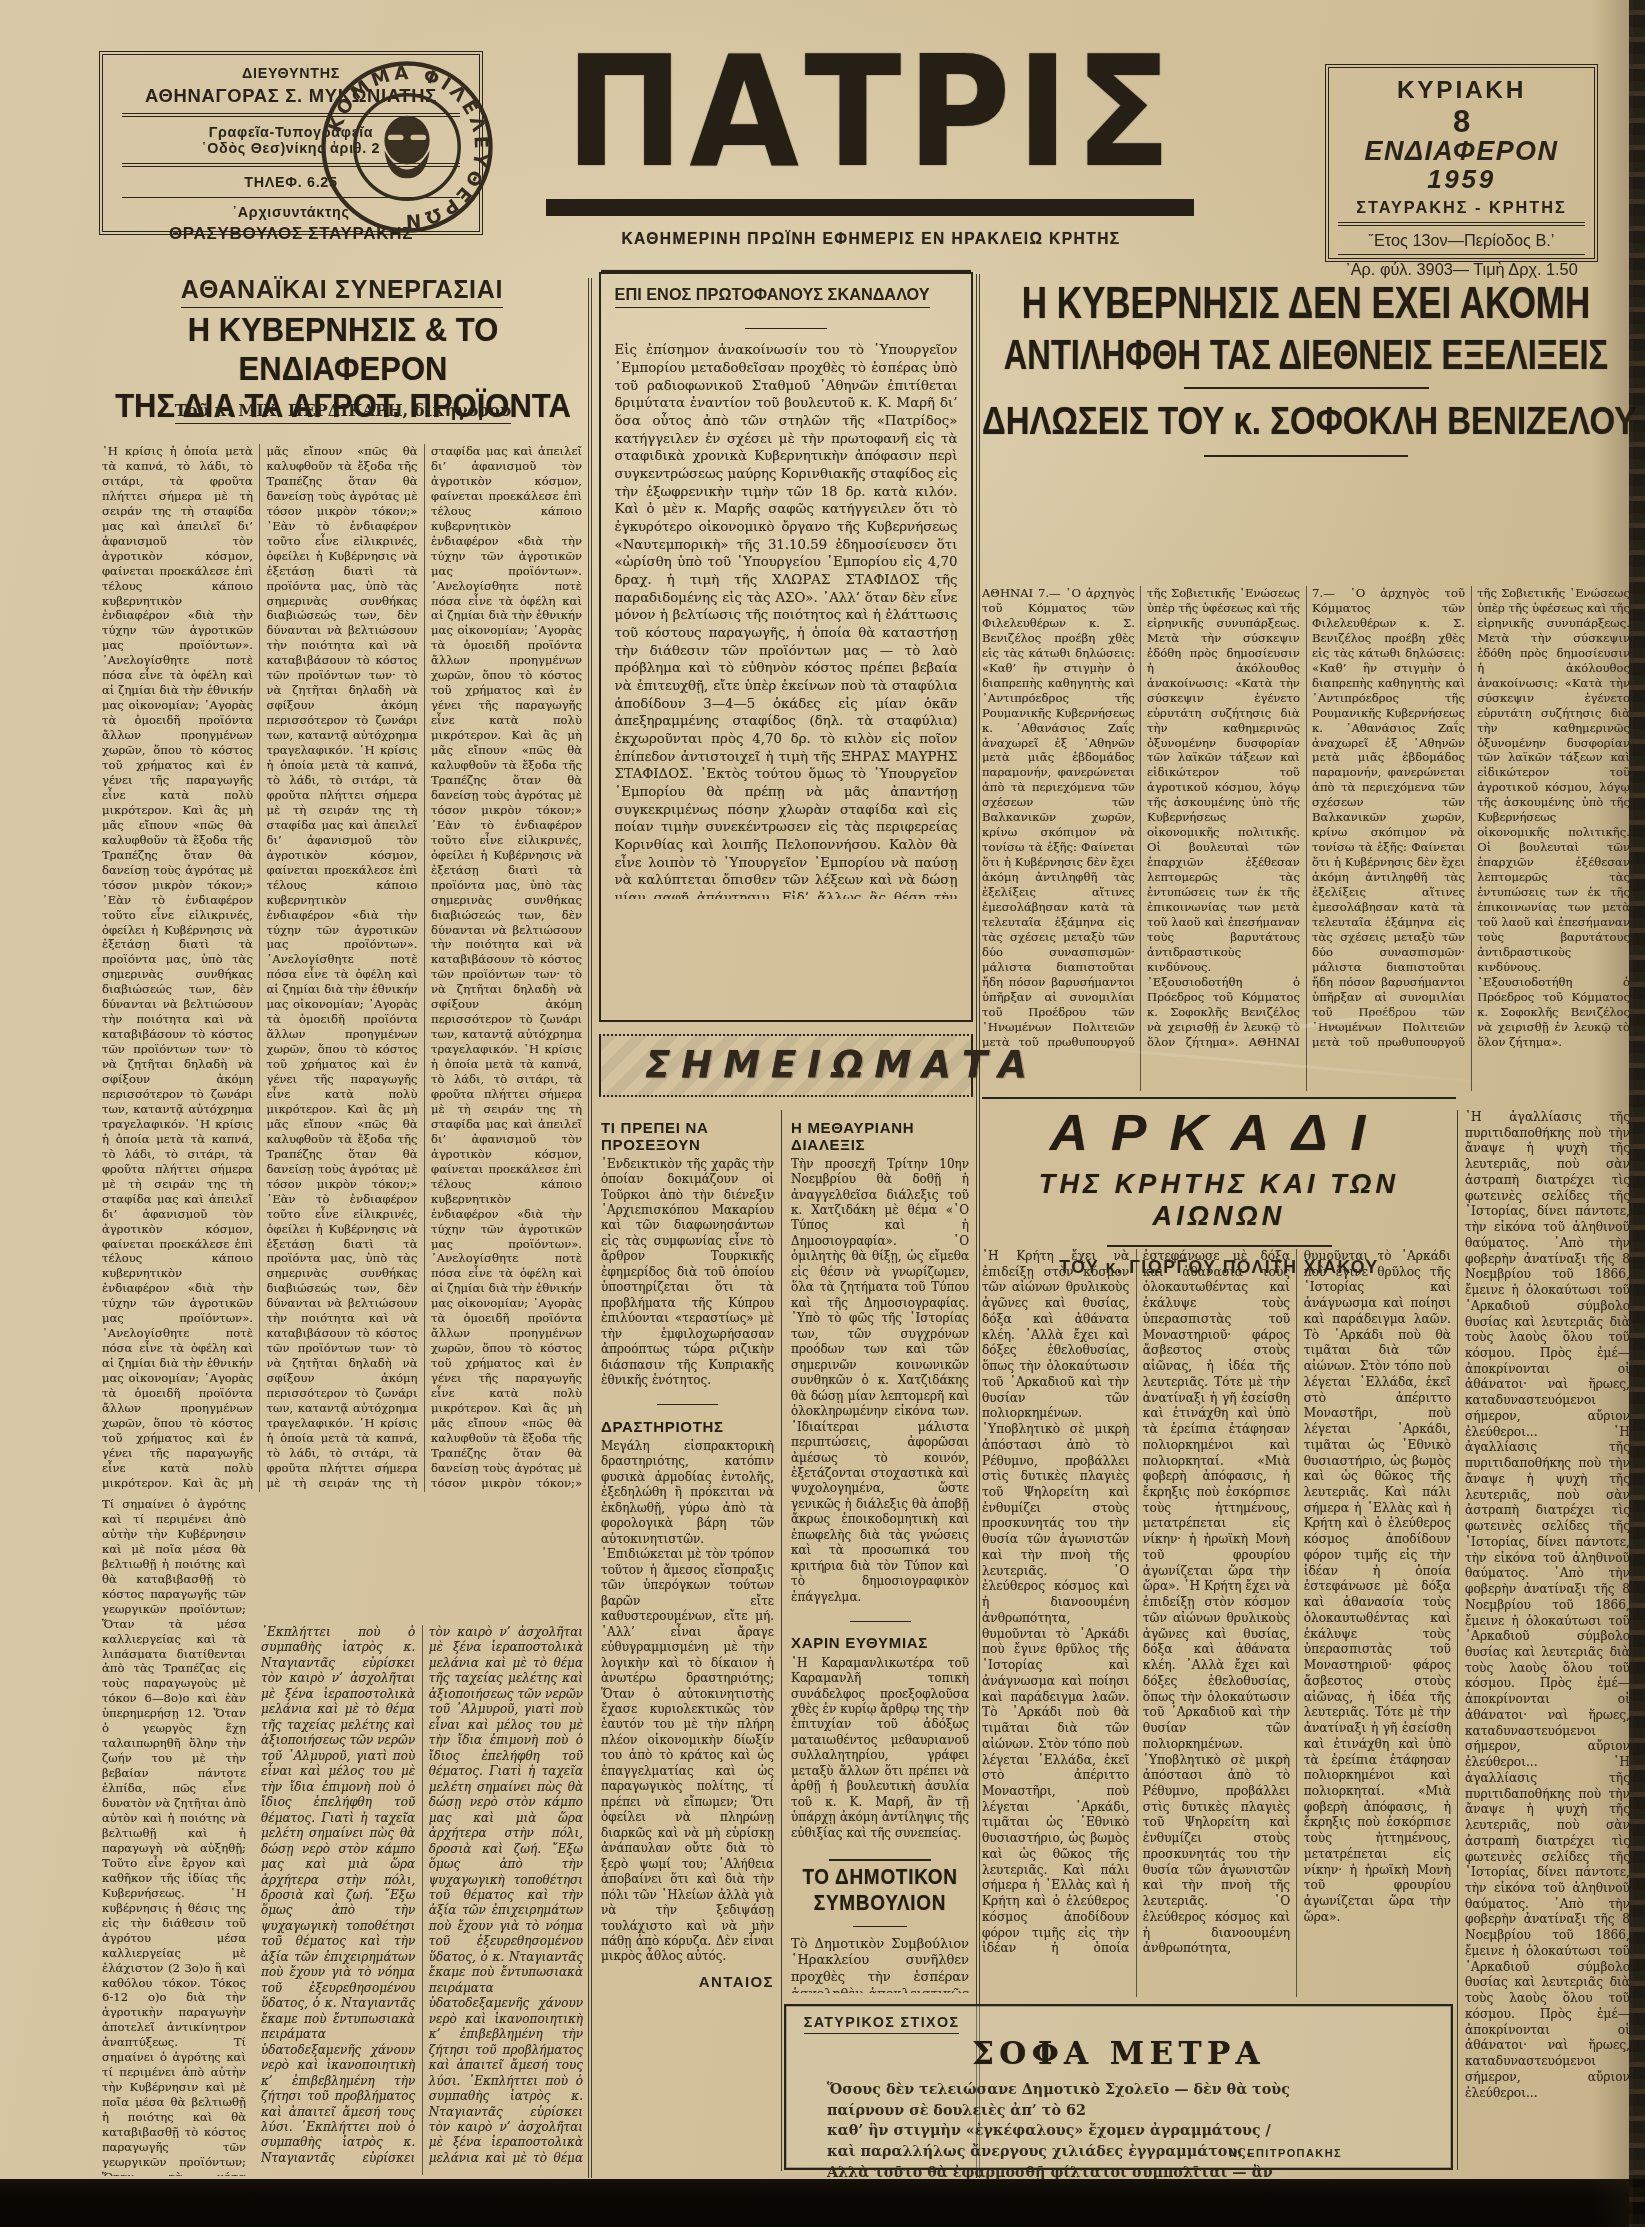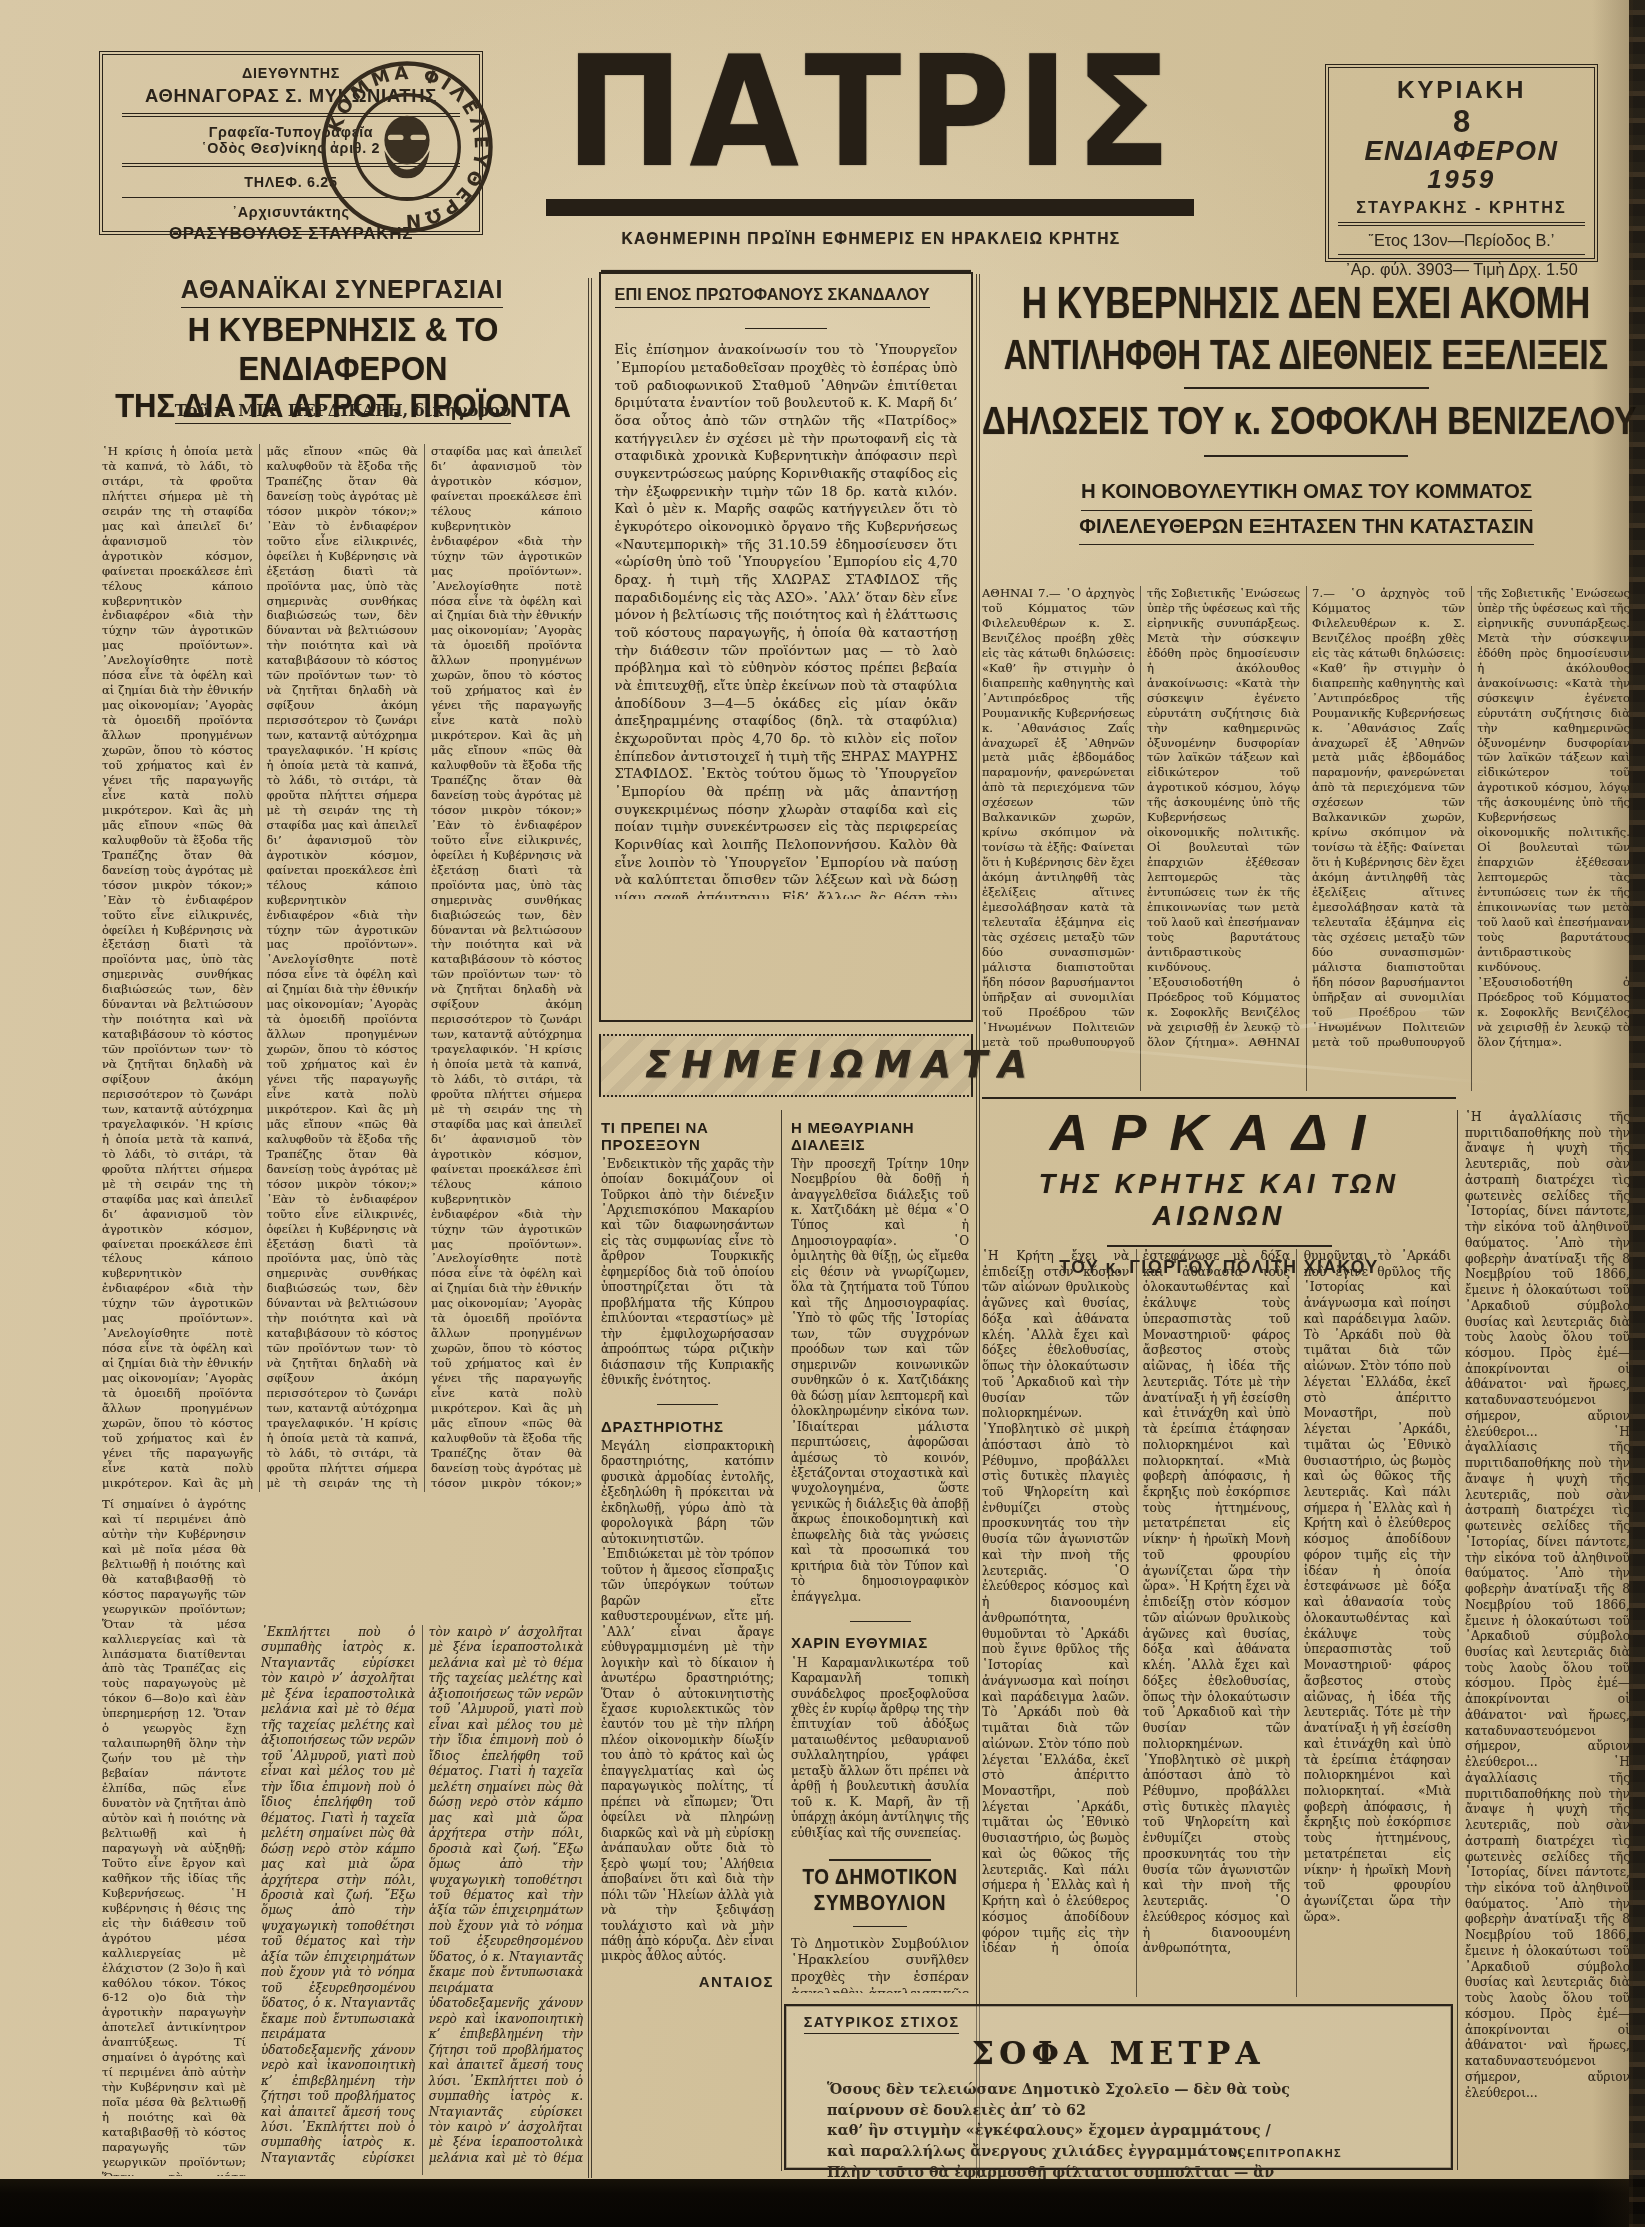--- a/index.html
+++ b/index.html
@@ -185,24 +185,20 @@
     <div class="body-txt" style="font-size:13px">Τὸ Δημοτικὸν Συμβούλιον ῾Ηρακλείου συνῆλθεν προχθὲς τὴν ἑσπέραν ἀσχοληθὲν ἀποκλειστικῶς καὶ μόνον μὲ ὑπηρεσιακῆς φύσεως θέματα.</div>
   </div>
 
   <div class="abs ctr" style="left:982px;top:278px;width:648px">
     <div class="bigline" style="font-size:35px;transform:scaleY(1.25);transform-origin:top;margin-bottom:12.2px">Η ΚΥΒΕΡΝΗΣΙΣ ΔΕΝ ΕΧΕΙ ΑΚΟΜΗ</div>
     <div class="bigline" style="font-size:34px;transform:scale(.96,1.25);transform-origin:top;margin-bottom:4.1px">ΑΝΤΙΛΗΦΘΗ ΤΑΣ ΔΙΕΘΝΕΙΣ ΕΞΕΛΙΞΕΙΣ</div>
     <div style="margin:9.5px 0 6.8px"><span style="display:inline-block;width:245px;border-top:2px solid var(--ink)"></span></div>
     <div class="bigline" style="font-size:33px;transform:scaleY(1.2);transform-origin:top">ΔΗΛΩΣΕΙΣ ΤΟΥ κ. ΣΟΦΟΚΛΗ ΒΕΝΙΖΕΛΟΥ</div>
     <div style="margin-top:11px"><span style="display:inline-block;width:204px;border-top:2px solid var(--ink)"></span></div>
   </div>
-  <div class="abs ctr sans" style="left:1021px;top:476px;width:571px;font-weight:bold;font-size:20.4px;line-height:1.55;color:#241d13">
-    <div><span class="under">Η ΚΟΙΝΟΒΟΥΛΕΥΤΙΚΗ ΟΜΑΣ ΤΟΥ ΚΟΜΜΑΤΟΣ</span></div>
-    <div><span class="under">ΦΙΛΕΛΕΥΘΕΡΩΝ ΕΞΗΤΑΣΕΝ ΤΗΝ ΚΑΤΑΣΤΑΣΙΝ</span></div>
-  </div>
   <div class="abs body-txt cols4" style="left:982px;top:586px;width:648px;height:505px">ΑΘΗΝΑΙ 7.— ῾Ο ἀρχηγὸς τοῦ Κόμματος τῶν Φιλελευθέρων κ. Σ. Βενιζέλος προέβη χθὲς εἰς τὰς κάτωθι δηλώσεις: «Καθ’ ἣν στιγμὴν ὁ διαπρεπὴς καθηγητὴς καὶ ᾿Αντιπρόεδρος τῆς Ρουμανικῆς Κυβερνήσεως κ. ᾿Αθανάσιος Ζαΐς ἀναχωρεῖ ἐξ ᾿Αθηνῶν μετὰ μιᾶς ἑβδομάδος παραμονήν, φανερώνεται ἀπὸ τὰ περιεχόμενα τῶν σχέσεων τῶν Βαλκανικῶν χωρῶν, κρίνω σκόπιμον νὰ τονίσω τὰ ἑξῆς: Φαίνεται ὅτι ἡ Κυβέρνησις δὲν ἔχει ἀκόμη ἀντιληφθῆ τὰς ἐξελίξεις αἵτινες ἐμεσολάβησαν κατὰ τὰ τελευταῖα ἑξάμηνα εἰς τὰς σχέσεις μεταξὺ τῶν δύο συνασπισμῶν· μάλιστα διαπιστοῦται ἤδη πόσον βαρυσήμαντοι ὑπῆρξαν αἱ συνομιλίαι τοῦ Προέδρου τῶν ῾Ηνωμένων Πολιτειῶν μετὰ τοῦ πρωθυπουργοῦ τῆς Σοβιετικῆς ῾Ενώσεως ὑπὲρ τῆς ὑφέσεως καὶ τῆς εἰρηνικῆς συνυπάρξεως. Μετὰ τὴν σύσκεψιν ἐδόθη πρὸς δημοσίευσιν ἡ ἀκόλουθος ἀνακοίνωσις: «Κατὰ τὴν σύσκεψιν ἐγένετο εὐρυτάτη συζήτησις διὰ τὴν καθημερινῶς ὀξυνομένην δυσφορίαν τῶν λαϊκῶν τάξεων καὶ εἰδικώτερον τοῦ ἀγροτικοῦ κόσμου, λόγῳ τῆς ἀσκουμένης ὑπὸ τῆς Κυβερνήσεως οἰκονομικῆς πολιτικῆς. Οἱ βουλευταὶ τῶν ἐπαρχιῶν ἐξέθεσαν λεπτομερῶς τὰς ἐντυπώσεις των ἐκ τῆς ἐπικοινωνίας των μετὰ τοῦ λαοῦ καὶ ἐπεσήμαναν τοὺς βαρυτάτους ἀντιδραστικοὺς κινδύνους. ᾿Εξουσιοδοτήθη ὁ Πρόεδρος τοῦ Κόμματος κ. Σοφοκλῆς Βενιζέλος νὰ χειρισθῇ ἐν λευκῷ τὸ ὅλον ζήτημα».  ΑΘΗΝΑΙ 7.— ῾Ο ἀρχηγὸς τοῦ Κόμματος τῶν Φιλελευθέρων κ. Σ. Βενιζέλος προέβη χθὲς εἰς τὰς κάτωθι δηλώσεις: «Καθ’ ἣν στιγμὴν ὁ διαπρεπὴς καθηγητὴς καὶ ᾿Αντιπρόεδρος τῆς Ρουμανικῆς Κυβερνήσεως κ. ᾿Αθανάσιος Ζαΐς ἀναχωρεῖ ἐξ ᾿Αθηνῶν μετὰ μιᾶς ἑβδομάδος παραμονήν, φανερώνεται ἀπὸ τὰ περιεχόμενα τῶν σχέσεων τῶν Βαλκανικῶν χωρῶν, κρίνω σκόπιμον νὰ τονίσω τὰ ἑξῆς: Φαίνεται ὅτι ἡ Κυβέρνησις δὲν ἔχει ἀκόμη ἀντιληφθῆ τὰς ἐξελίξεις αἵτινες ἐμεσολάβησαν κατὰ τὰ τελευταῖα ἑξάμηνα εἰς τὰς σχέσεις μεταξὺ τῶν δύο συνασπισμῶν· μάλιστα διαπιστοῦται ἤδη πόσον βαρυσήμαντοι ὑπῆρξαν αἱ συνομιλίαι τοῦ Προέδρου τῶν ῾Ηνωμένων Πολιτειῶν μετὰ τοῦ πρωθυπουργοῦ τῆς Σοβιετικῆς ῾Ενώσεως ὑπὲρ τῆς ὑφέσεως καὶ τῆς εἰρηνικῆς συνυπάρξεως. Μετὰ τὴν σύσκεψιν ἐδόθη πρὸς δημοσίευσιν ἡ ἀκόλουθος ἀνακοίνωσις: «Κατὰ τὴν σύσκεψιν ἐγένετο εὐρυτάτη συζήτησις διὰ τὴν καθημερινῶς ὀξυνομένην δυσφορίαν τῶν λαϊκῶν τάξεων καὶ εἰδικώτερον τοῦ ἀγροτικοῦ κόσμου, λόγῳ τῆς ἀσκουμένης ὑπὸ τῆς Κυβερνήσεως οἰκονομικῆς πολιτικῆς. Οἱ βουλευταὶ τῶν ἐπαρχιῶν ἐξέθεσαν λεπτομερῶς τὰς ἐντυπώσεις των ἐκ τῆς ἐπικοινωνίας των μετὰ τοῦ λαοῦ καὶ ἐπεσήμαναν τοὺς βαρυτάτους ἀντιδραστικοὺς κινδύνους. ᾿Εξουσιοδοτήθη ὁ Πρόεδρος τοῦ Κόμματος κ. Σοφοκλῆς Βενιζέλος νὰ χειρισθῇ ἐν λευκῷ τὸ ὅλον ζήτημα».</div>
 
   <div class="abs" style="left:982px;top:1097px;width:474px;border-top:2px solid var(--ink)"></div>
 
   <div class="abs ctr" style="left:982px;top:1106px;width:474px">
     <div class="headline sans" style="font-size:53px;letter-spacing:23px;font-style:italic;line-height:1;transform:scaleY(.95)">ΑΡΚΑΔΙ</div>
     <div class="headline sans" style="font-size:27px;font-style:italic;letter-spacing:4.1px;margin-top:9.5px;transform:scaleY(1.05)">ΤΗΣ ΚΡΗΤΗΣ ΚΑΙ ΤΩΝ ΑΙΩΝΩΝ</div>
     <div style="margin-top:6.8px"><span style="display:inline-block;width:225px;border-top:2px solid var(--ink)"></span></div>
     <div class="sans" style="font-weight:bold;font-size:17.7px;margin-top:6.8px;letter-spacing:1.4px">ΤΟΥ κ. ΓΙΩΡΓΟΥ ΠΟΛΙΤΗ ΧΙΑΚΟΥ</div>
   </div>
@@ -213,21 +209,21 @@
   <div class="abs satbox" style="left:784px;top:2004px;width:669px;height:166px;box-sizing:border-box;padding:8.2px 17.7px;background:rgba(222,209,180,.35)">
     <div class="sans">
       <span class="kick-line" style="font-size:14.3px;font-weight:bold;letter-spacing:1.4px">ΣΑΤΥΡΙΚΟΣ ΣΤΙΧΟΣ</span>
     </div>
     <div class="ctr headline" style="font-size:31px;letter-spacing:5.4px;margin:1.4px 0 4.1px;font-family:'DejaVu Serif',serif">ΣΟΦΑ ΜΕΤΡΑ</div>
     <div class="poem" style="position:absolute;left:41px;top:73px;width:476px">
       <div style="display:inline">Ὅσους δὲν τελειώσανε Δημοτικὸ Σχολεῖο</div> —
       <div style="display:inline">δὲν θὰ τοὺς παίρνουν σὲ δουλειὲς ἀπ’ τὸ 62</div><br>
       <div style="display:inline">καθ’ ἣν στιγμὴν «ἐγκέφαλους» ἔχομεν ἀγραμμάτους</div> /
       <div style="display:inline">καὶ παραλλήλως ἄνεργους χιλιάδες ἐγγραμμάτους.</div><br>
-      <div style="display:inline">Πλὴν τοῦτο θὰ ἐφαρμοσθῇ φίλτατοι συμπολῖται</div> —
+      <div style="display:inline">Αλλὰ τοῦτο θὰ ἐφαρμοσθῇ φίλτατοι συμπολῖται</div> —
       <div style="display:inline">ἂν ἔχομε Καραμανλῆ ὡς τότε ἐννοεῖται.</div>
     </div>
     <div class="sans" style="position:absolute;right:109px;bottom:9.5px;font-weight:bold;font-size:11px;letter-spacing:1.4px">Ν. ΕΠΙΤΡΟΠΑΚΗΣ</div>
   </div>
 
   <div class="abs crease" style="left:1157px;top:1021px;width:340px;height:4.1px;transform:rotate(-8deg);opacity:.5"></div>
   <div class="abs crease" style="left:1021px;top:1061px;width:476px;height:3.4px;transform:rotate(5deg);opacity:.4"></div>
   <div class="abs blackbar" style="left:0;top:2179px;width:1645px;height:49px"></div>
   <div class="abs edge-strip" style="left:1629px;top:0;width:16.3px;height:2227px;opacity:.9"></div>
   <div class="abs" style="left:1592px;top:0;width:41px;height:2227px;background:linear-gradient(90deg,transparent,rgba(60,45,25,.25))"></div>

